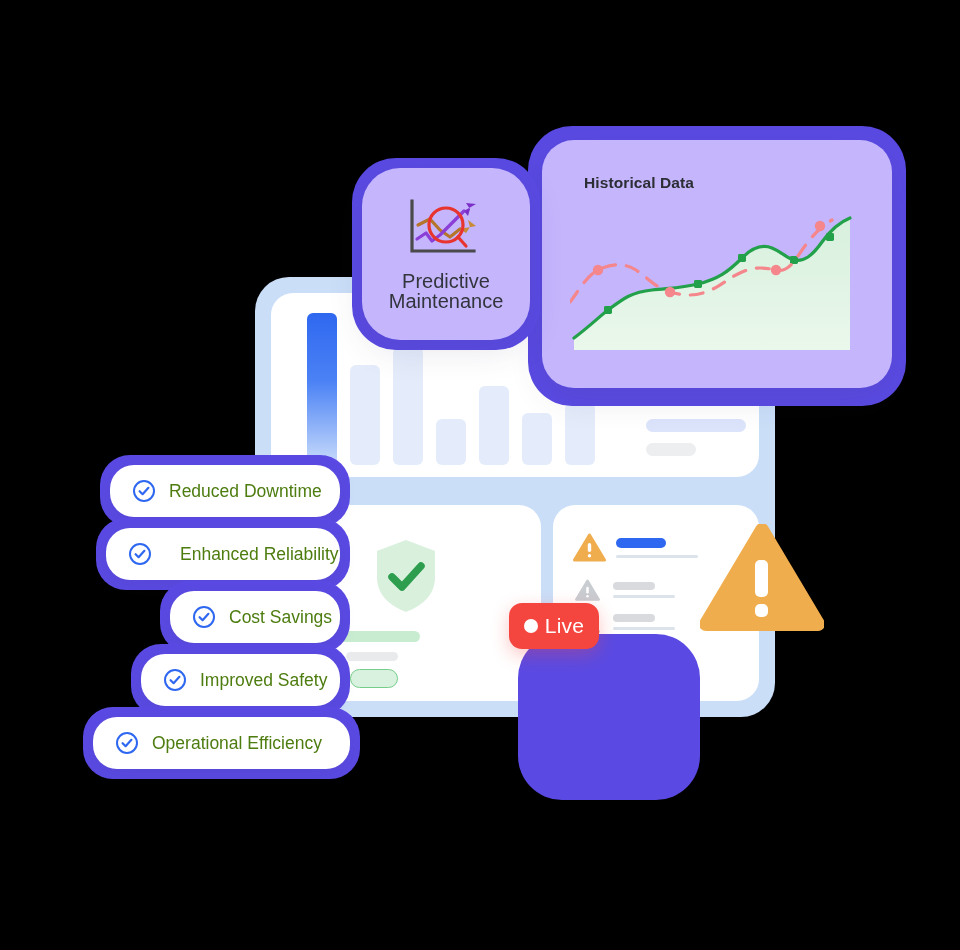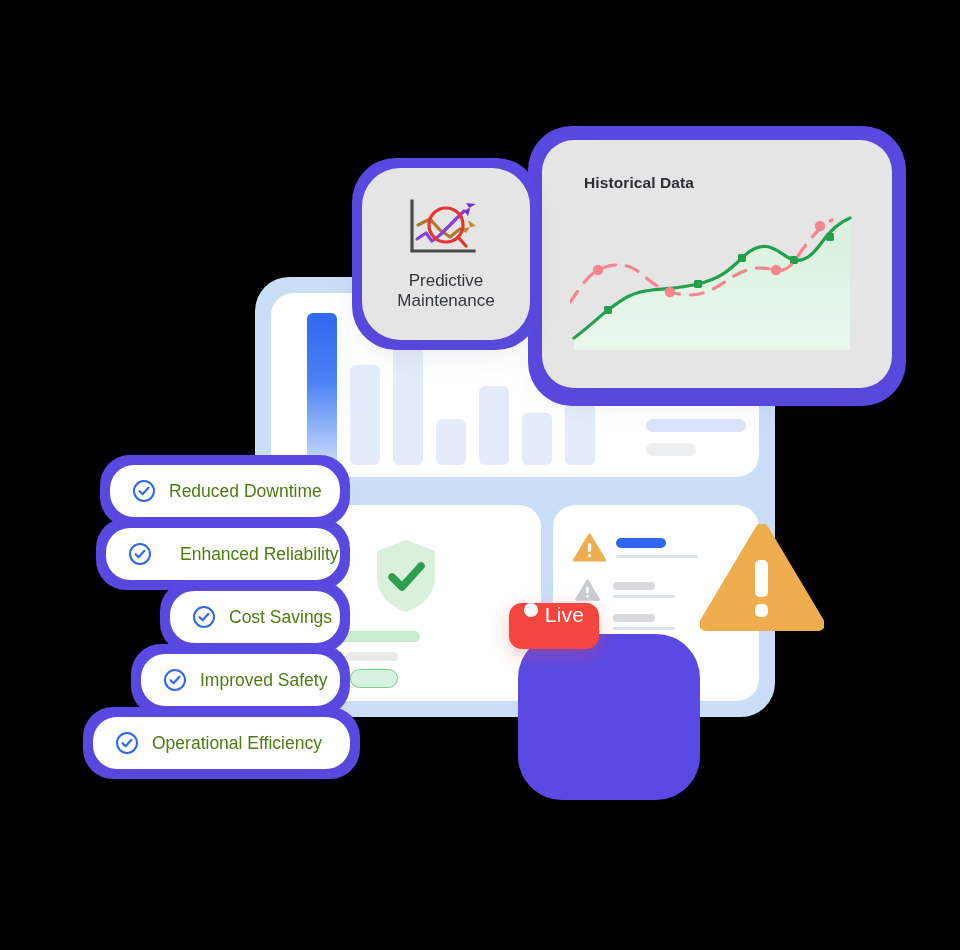--- a/index.html
+++ b/index.html
@@ -50,46 +50,46 @@
   .al-thin{background:#dde3ea;}
   .al-grey{background:#d8dade;}
 
   
   .glow{
     position:absolute;border-radius:36px;
     background:#5a4ae3;
     filter:blur(0.4px);
   }
   .float-card{
-    position:absolute;background:#e5e5e5;
+    position:absolute;background:#c4b5fd;
     box-shadow:0 10px 34px rgba(60,60,110,.13);
   }
 
   
   .pm-glow{left:352px;top:158px;width:188px;height:192px;border-radius:44px;}
   .pm-card{left:362px;top:168px;width:168px;height:172px;border-radius:38px;
            display:flex;flex-direction:column;align-items:center;justify-content:center;}
-  .pm-label{font-size:17px;line-height:20px;color:#32353c;text-align:center;font-weight:400;margin-top:12px;}
+  .pm-label{font-size:20px;line-height:20px;color:#32353c;text-align:center;font-weight:400;margin-top:12px;}
 
   
   .hd-glow{left:528px;top:126px;width:378px;height:280px;border-radius:44px;}
   .hd-card{left:542px;top:140px;width:350px;height:248px;border-radius:32px;}
   .hd-title{position:absolute;left:42px;top:34px;font-size:15.5px;font-weight:700;color:#2b2e34;letter-spacing:.1px;}
 
   
   .ad-glow{left:518px;top:634px;width:182px;height:166px;border-radius:44px;}
   .ad-card{left:522px;top:640px;width:174px;height:152px;border-radius:38px;
            display:flex;flex-direction:column;align-items:center;justify-content:flex-start;padding-top:22px;box-sizing:border-box;}
   .ad-label{font-size:15.5px;line-height:20px;color:#32353c;text-align:center;margin-top:8px;}
 
   
   .live-badge{
     position:absolute;left:509px;top:603px;width:90px;height:46px;
     background:#f4463f;border-radius:13px;
-    display:flex;align-items:flex-start;justify-content:center;gap:7px;
+    display:flex;align-items:center;justify-content:center;gap:7px;
     box-shadow:0 6px 18px rgba(244,70,63,.30);
   }
   .live-dot{width:14px;height:14px;border-radius:50%;background:#fff;}
   .live-text{color:#fff;font-size:21px;font-weight:400;letter-spacing:.2px;}
 
   
   .big-warn{position:absolute;left:700px;top:524px;width:124px;height:112px;}
 
   
   .pill-glow{position:absolute;background:#5a4ae3;border-radius:30px;}

